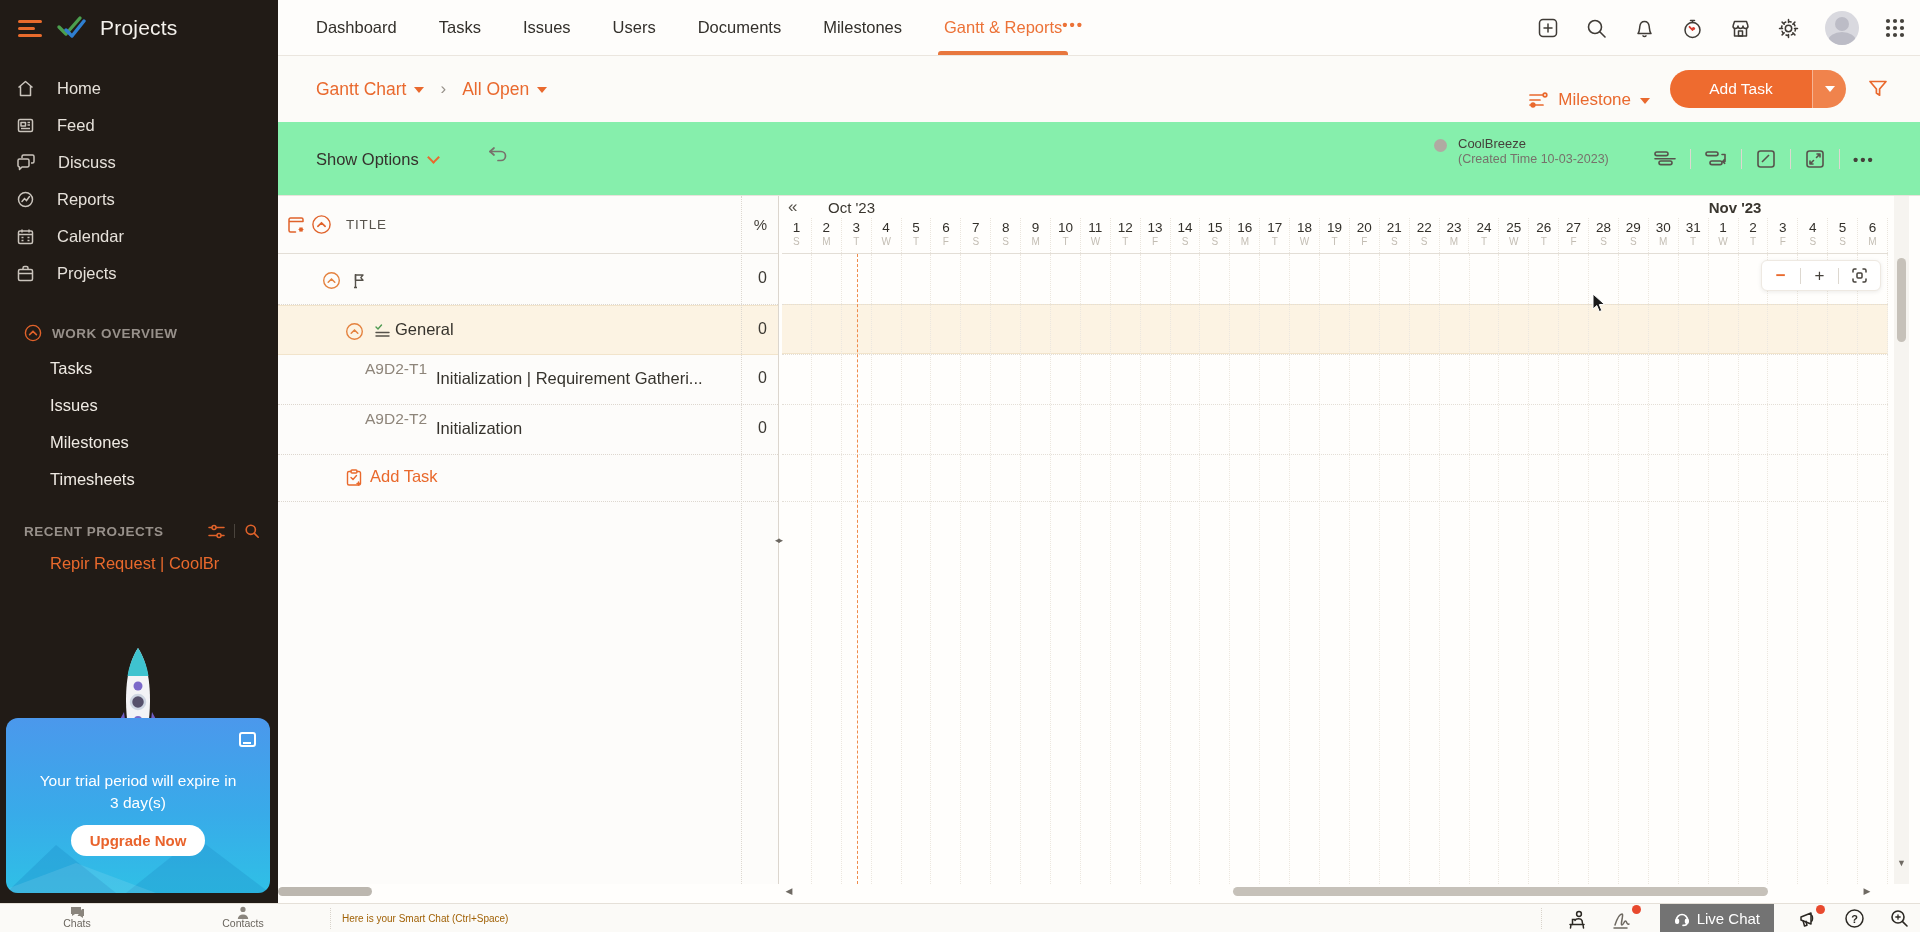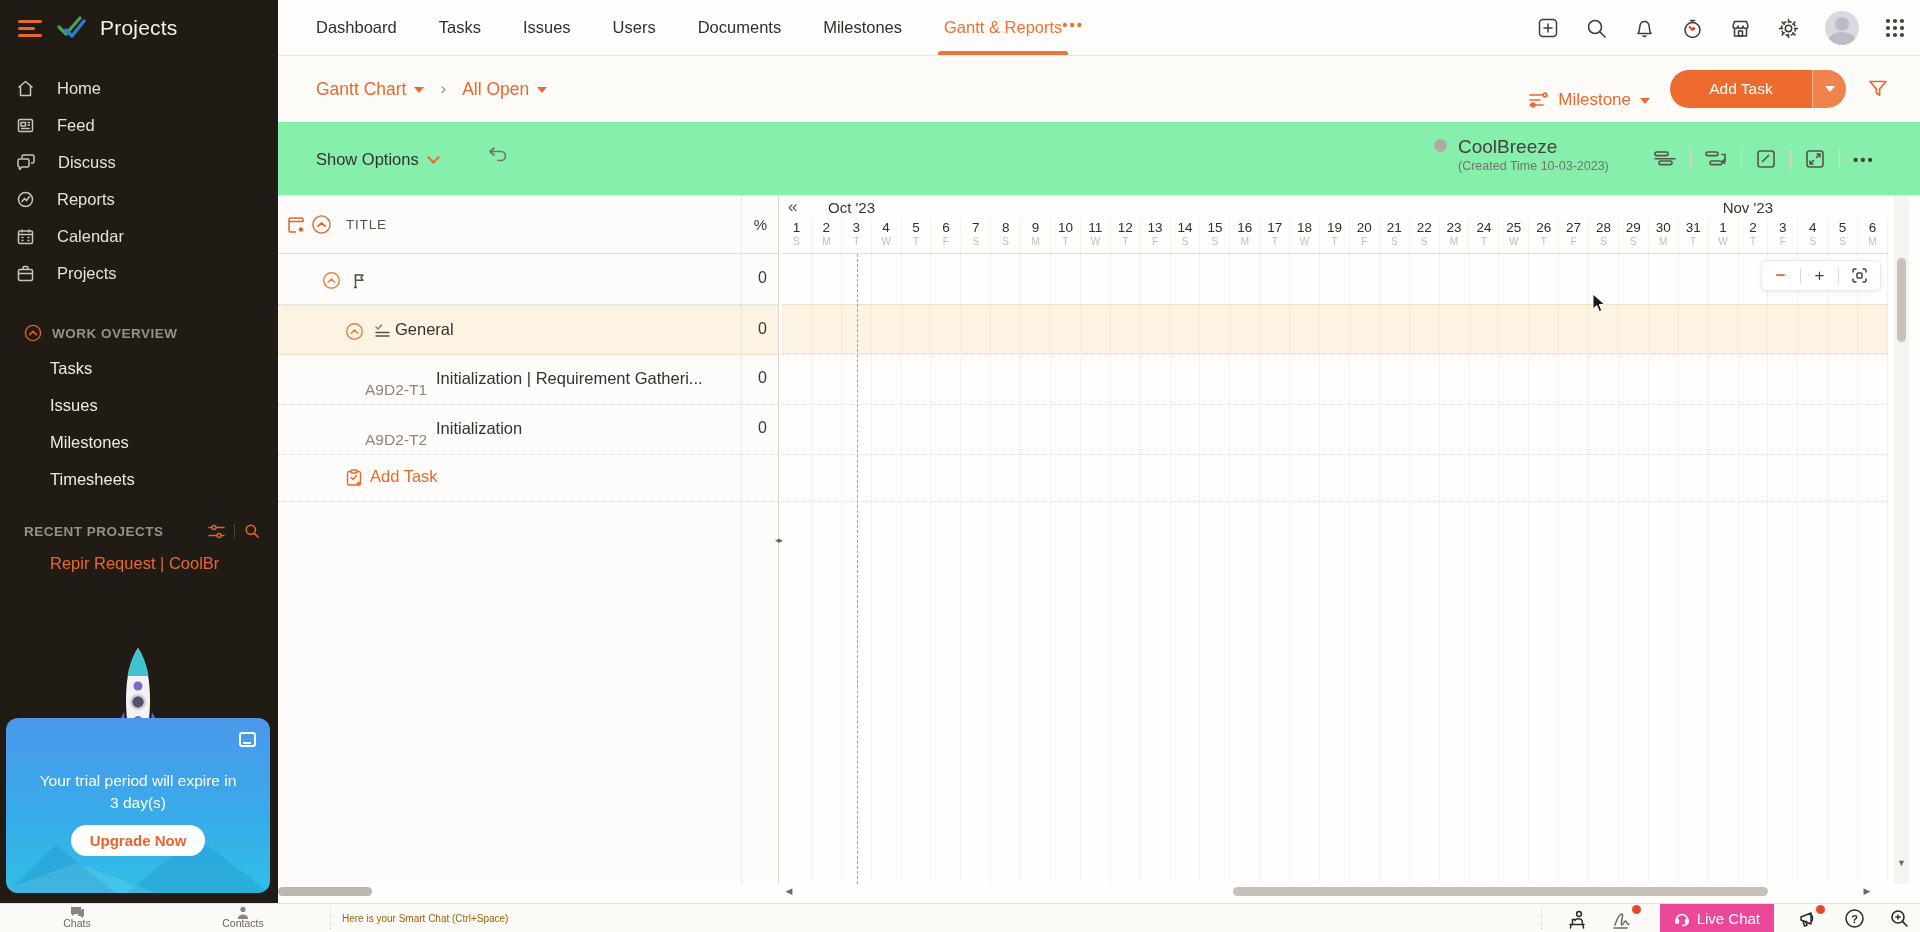--- a/index.html
+++ b/index.html
@@ -60,21 +60,21 @@
   .add-task-split { background:#f0834c; width:34px; display:flex; align-items:center; justify-content:center; border-left:1px solid rgba(255,255,255,.4); }
   .add-task-split .caret { border-top-color:#fff; margin:0; }
 
   
   .options-row { position:absolute; left:278px; top:122px; width:1642px; height:74px; background:#86efac; border-bottom:1px solid #e8e3db; }
   .show-options { position:absolute; left:38px; top:0; height:74px; display:flex; align-items:center; gap:10px; cursor:pointer; font-size:16.5px; color:#35322d; font-weight:500; }
   .chev-dn-orange { width:9px; height:9px; border-right:2px solid #e9692e; border-bottom:2px solid #e9692e; transform:rotate(45deg); margin-top:-4px; }
   .undo-btn { position:absolute; left:208px; top:22px; cursor:pointer; }
   .legend { position:absolute; left:1156px; top:14px; display:flex; gap:11px; }
   .legend-dot { width:13px; height:13px; border-radius:50%; background:#b0aaa2; margin-top:3px; }
-  .legend-name { font-size:19px; color:#45413b; }
+  .legend-name { font-size:13px; color:#45413b; }
   .legend-sub { font-size:12.5px; color:#77726b; margin-top:1px; }
   .opt-icons { position:absolute; left:1362px; top:0; height:74px; display:flex; align-items:center; }
   .opt-ic { padding:0 13px; cursor:pointer; }
   .opt-div { width:1px; height:20px; background:#ddd8d0; }
   .opt-dots { color:#45413b; font-size:15px; font-weight:bold; letter-spacing:2px; padding:0 13px; cursor:pointer; }
 
   
   .gantt { position:absolute; left:278px; top:196px; width:1642px; height:707px; background:#fffefc; }
 
   
@@ -83,21 +83,21 @@
   .tp-header .h-ic1 { position:absolute; left:8px; top:19px; cursor:pointer; }
   .tp-header .h-ic2 { position:absolute; left:33px; top:18px; cursor:pointer; }
   .tp-title { position:absolute; left:68px; top:21px; font-size:13.5px; color:#57534c; letter-spacing:.8px; }
   .tp-pct { position:absolute; left:455px; top:20px; width:34px; text-align:right; font-size:15px; color:#45413b; }
   .tp-vdiv { position:absolute; left:463px; top:0; width:1px; height:688px; border-left:1px dotted #ddd8d0; }
   .trow { position:absolute; left:0; width:500px; height:50px; border-bottom:1px dotted #ddd7cf; cursor:pointer; }
   .trow .pct { position:absolute; left:455px; top:14px; width:34px; text-align:right; font-size:16px; color:#3c3933; }
   .trow .circ { position:absolute; top:16px; }
   .trow .ticon { position:absolute; top:17px; }
   .trow .tlabel { position:absolute; top:14px; font-size:16.5px; color:#36332d; white-space:nowrap; overflow:hidden; max-width:280px; }
-  .trow .tid { position:absolute; top:26px; font-size:15.5px; color:#8e857a; }
+  .trow .tid { position:absolute; top:5px; font-size:15.5px; color:#8e857a; }
   .trow.hl { background:#fcf3e3; border-top:1px solid #f2e4cb; border-bottom:1px solid #f2e4cb; }
   .addtask-row { position:absolute; left:0; width:500px; height:47px; border-bottom:1px dotted #ddd7cf; cursor:pointer; }
   .addtask-row .ticon { position:absolute; left:67px; top:13px; }
   .addtask-row .tlabel { position:absolute; left:92px; top:12px; color:#e9692c; font-size:16.5px; }
   .tp-hthumb { position:absolute; left:0; top:691px; width:94px; height:9px; border-radius:5px; background:#bcb7af; cursor:pointer; }
 
   .splitter { position:absolute; left:500px; top:0; width:1px; height:688px; background:#dcd6ce; }
   .split-handle { position:absolute; left:494px; top:336px; width:13px; height:16px; color:#6b6660; font-size:9px; line-height:16px; text-align:center; cursor:col-resize; letter-spacing:-1px; }
 
   
@@ -132,21 +132,21 @@
   
   .chatbar { position:absolute; left:0; top:903px; width:1920px; height:29px; background:#fbfaf7; border-top:1px solid #e5e0d8; }
   .cb-tab { position:absolute; top:0; width:70px; text-align:center; cursor:pointer; }
   .cb-tab .cb-lbl { font-size:10.5px; color:#6b665f; margin-top:-2px; }
   .cb-tab svg { margin:2px auto 0; }
   .cb-div { position:absolute; left:330px; top:4px; width:1px; height:21px; border-left:1px dotted #d8d3cb; }
   .cb-input { position:absolute; left:342px; top:0; width:1100px; height:29px; line-height:29px; font-size:10px; color:#a16207; cursor:text; }
   .cb-right { position:absolute; right:10px; top:0; height:29px; display:flex; align-items:center; gap:24px; }
   .cb-ic { position:relative; cursor:pointer; }
   .red-dot { position:absolute; top:-4px; right:-5px; width:9px; height:9px; border-radius:50%; background:#e8492e; }
-  .livechat-btn { height:29px; background:#ec4899; color:#fff; font-size:15px; display:flex; align-items:center; gap:7px; padding:0 14px; cursor:pointer; }
+  .livechat-btn { height:29px; background:#737373; color:#fff; font-size:15px; display:flex; align-items:center; gap:7px; padding:0 14px; cursor:pointer; }
   .cb-div2 { width:1px; height:21px; border-left:1px dotted #d8d3cb; }
 
   
   .cursor { position:absolute; left:1592px; top:293px; z-index:99; pointer-events:none; }
 </style>
 </head>
 <body>
 
 <div class="app">
 
@@ -530,21 +530,21 @@
     <div class="splitter"></div>
     <div class="split-handle">◂▸</div>
 
     <div class="timeline">
       <span class="tl-nav-left">«</span>
       <div class="tl-months">
           <div class="tl-month" style="width: 926.652px;">
             <span class="mlabel" style="left: 46px;">Oct '23</span>
           </div>
           <div class="tl-month" style="width: 179.352px;">
-            <span class="mlabel" style="left: 14px;">Nov '23</span>
+            <span class="mlabel" style="left: 0; font-weight: bold;">Nov '23</span>
           </div>
         </div>
       <div class="tl-days">
           <div class="dcell">
             <div class="dn">1</div>
             <div class="dw">S</div>
           </div>
           <div class="dcell">
             <div class="dn">2</div>
             <div class="dw">M</div>

